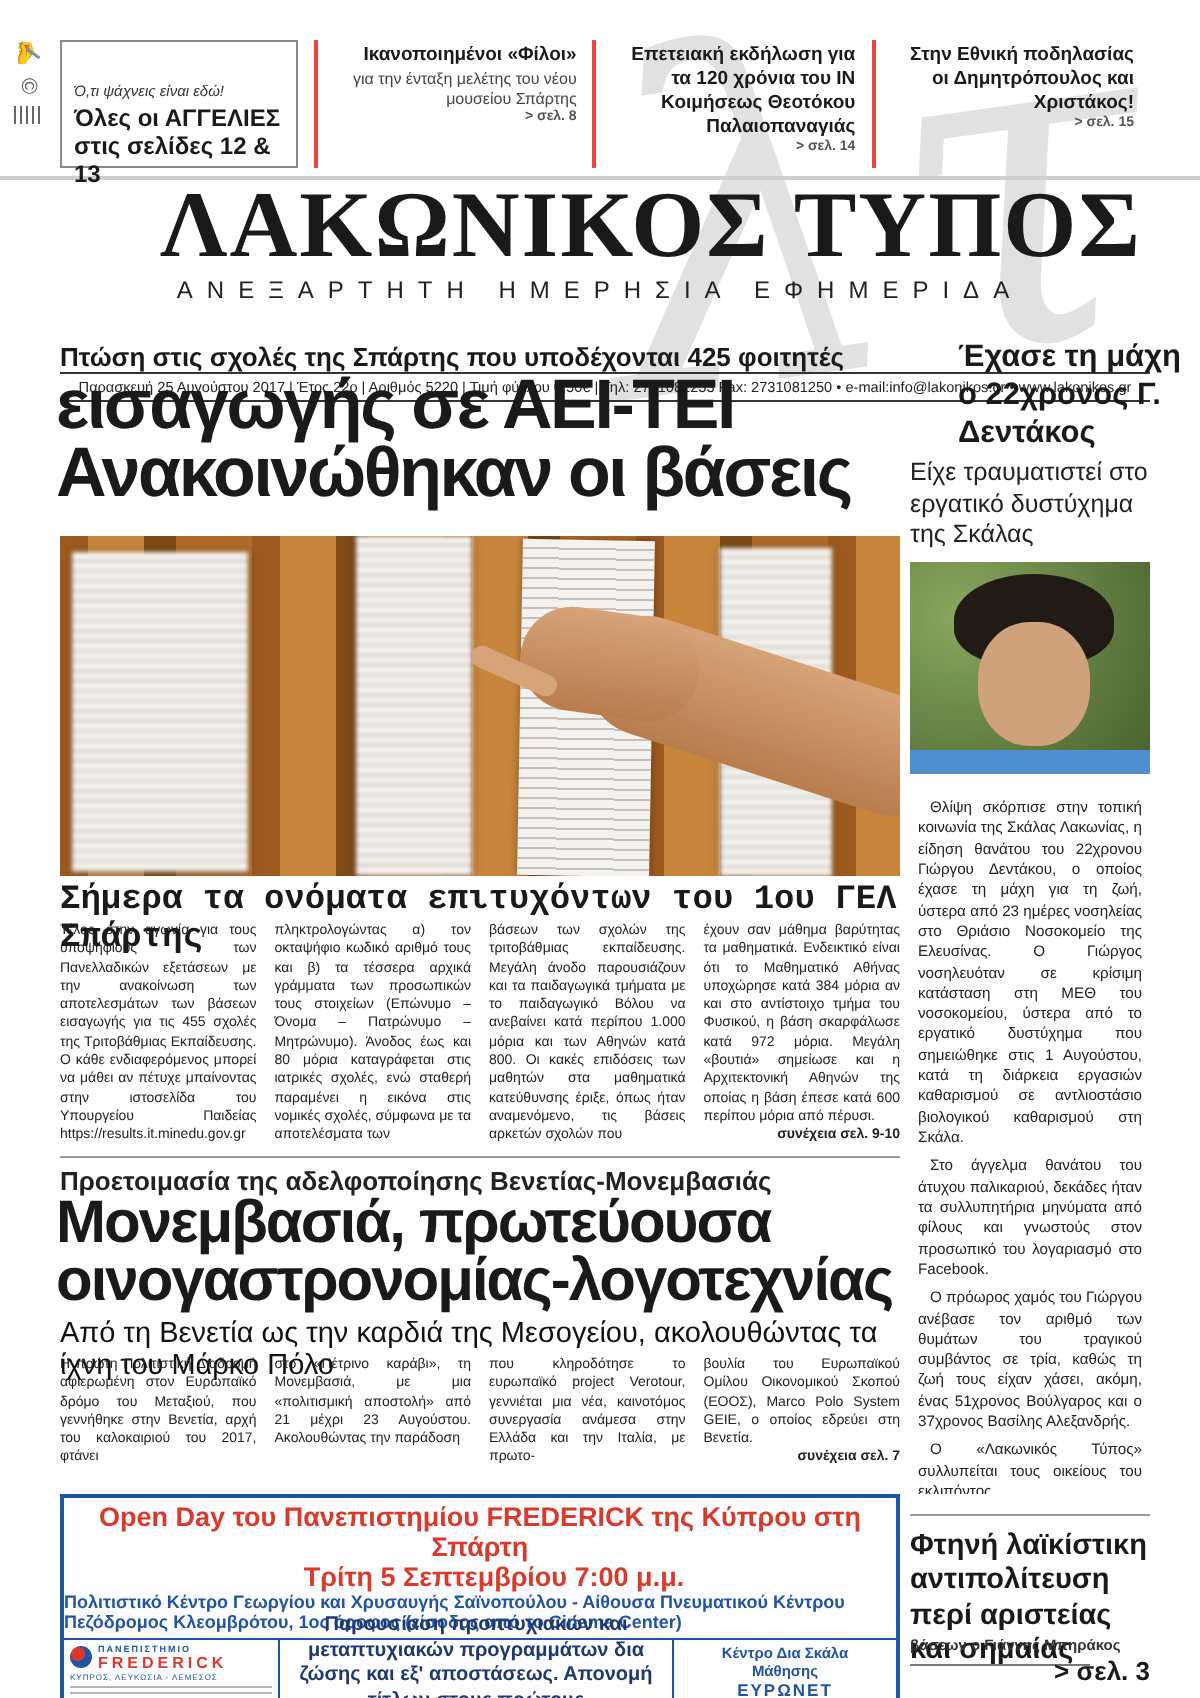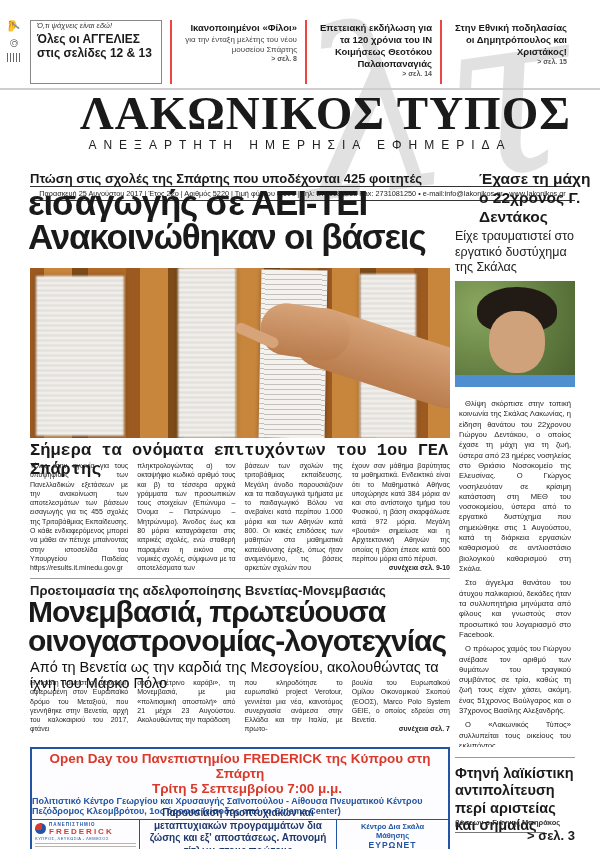--- a/index.html
+++ b/index.html
@@ -11,21 +11,21 @@
   .watermark{position:absolute;top:-30px;left:300px;font-family:"DejaVu Serif",serif;
              font-style:italic;font-size:230px;color:rgba(120,120,120,0.22);z-index:0;
              transform:rotate(-8deg);pointer-events:none;}
 
   
   .side-strip{position:absolute;left:2px;top:20px;width:24px;height:70px;display:flex;
               flex-direction:column;align-items:center;gap:4px;color:#555;}
   .side-strip .glyph{font-size:11px;transform:rotate(90deg);}
   .barcode{width:14px;height:9px;background:repeating-linear-gradient(90deg,#666 0 1px,#fff 1px 3px);}
   .topstrip{position:absolute;left:30px;top:20px;width:545px;height:64px;display:flex;z-index:1;}
-  .ads-box{width:132px;border:1px solid #888;padding:0 6px;margin-right:8px;}
+  .ads-box{width:119px;border:1px solid #888;padding:20px 6px;margin-right:8px;}
   .ads-box .l1{font-size:7.5px;font-style:italic;color:#333;}
   .ads-box .l2{font-size:12px;font-weight:bold;margin-top:2px;}
   .ads-box .l3{font-size:12px;font-weight:bold;}
   .teaser{flex:1;padding:2px 8px;border-left:2px solid #ef4444;text-align:right;}
   .teaser:first-of-type{border-left:none;}
   .teaser .b{font-size:9.5px;font-weight:bold;line-height:1.25;}
   .teaser .r{font-size:8px;color:#444;line-height:1.25;margin-top:1px;}
   .teaser .p{font-size:7px;color:#555;font-weight:bold;}
   .toprule{position:absolute;left:0;top:88px;width:600px;height:2px;background:#cfcfcf;}
 

